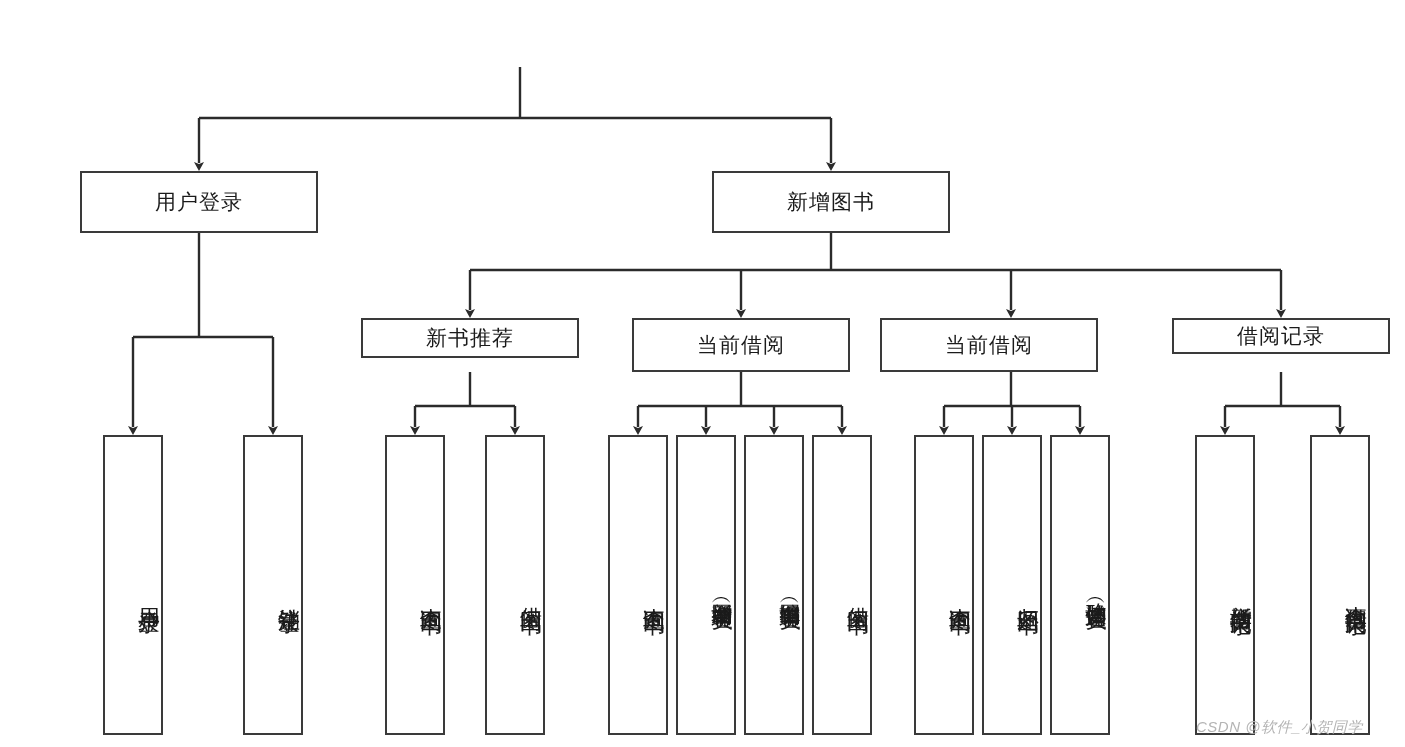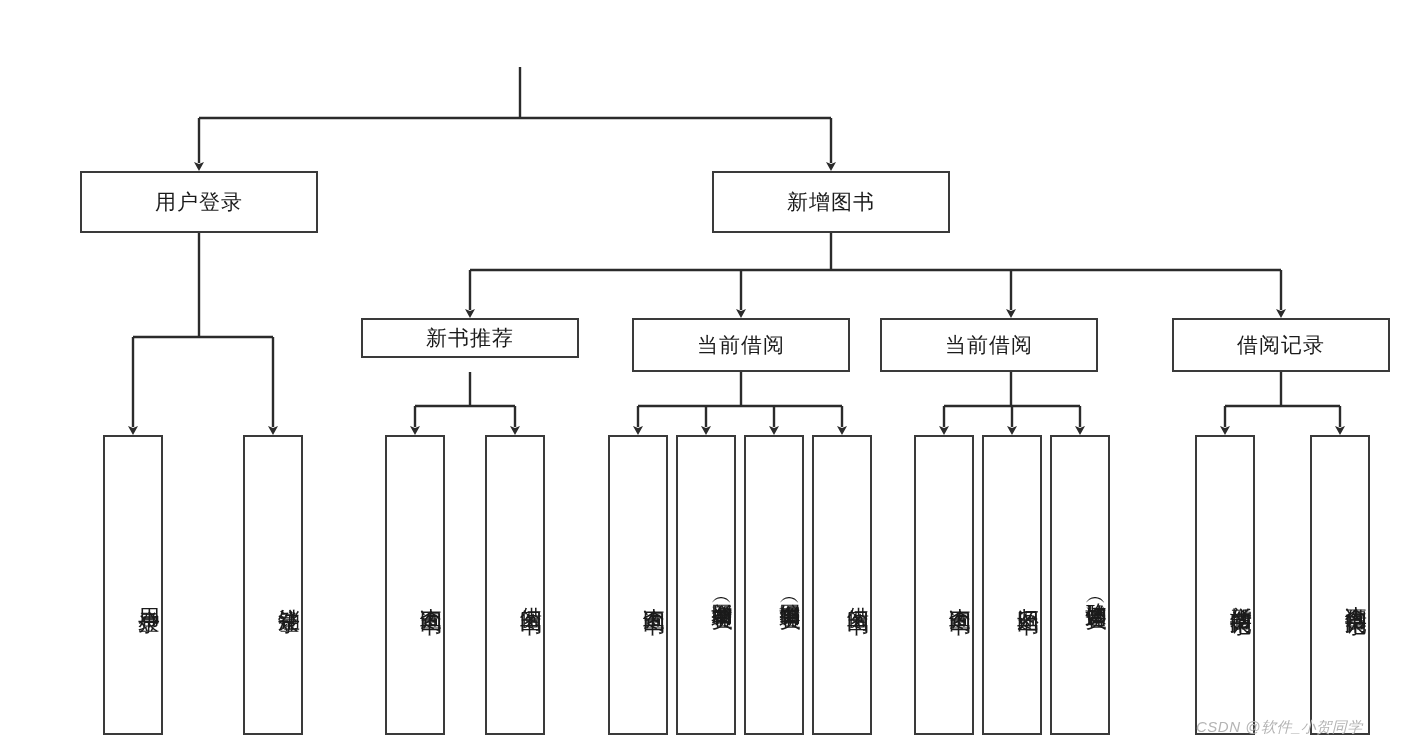--- a/index.html
+++ b/index.html
@@ -124,21 +124,21 @@
     </g>
   </svg>
 
 
   <div class="node node-h" style="left:80px; top:171px; width:238px; height:62px;">用户登录</div>
   <div class="node node-h" style="left:712px; top:171px; width:238px; height:62px;">新增图书</div>
 
   <div class="node node-h" style="left:361px; top:318px; width:218px; height:40px;">新书推荐</div>
   <div class="node node-h" style="left:632px; top:318px; width:218px; height:54px;">当前借阅</div>
   <div class="node node-h" style="left:880px; top:318px; width:218px; height:54px;">当前借阅</div>
-  <div class="node node-h" style="left:1172px; top:318px; width:218px; height:54px;">借阅记录</div>
+  <div class="node node-h" style="left:1172px; top:318px; width:218px; height:36px;">借阅记录</div>
 
   <div class="node node-v" style="left:103px; top:435px; width:60px; height:300px;">用户登录</div>
   <div class="node node-v" style="left:243px; top:435px; width:60px; height:300px;">注销登录</div>
 
   <div class="node node-v" style="left:385px; top:435px; width:60px; height:300px;">查询图书</div>
   <div class="node node-v" style="left:485px; top:435px; width:60px; height:300px;">借阅图书</div>
 
   <div class="node node-v" style="left:608px; top:435px; width:60px; height:300px;">查询图书</div>
   <div class="node node-v tall-text" style="left:676px; top:435px; width:60px; height:300px;">新增图书（管理员）</div>
   <div class="node node-v tall-text" style="left:744px; top:435px; width:60px; height:300px;">编辑图书（管理员）</div>

